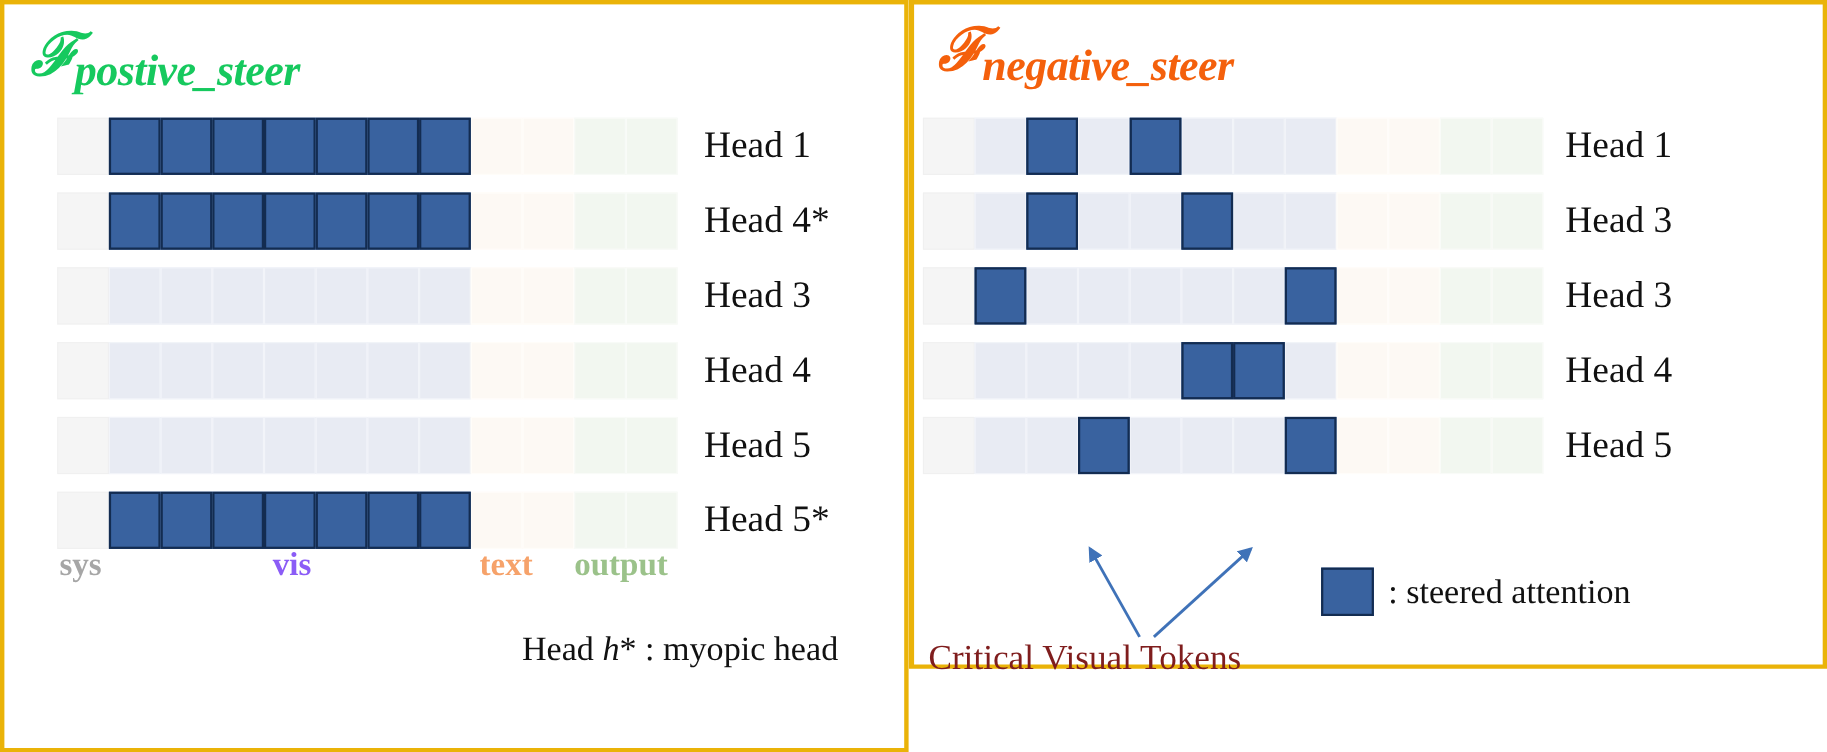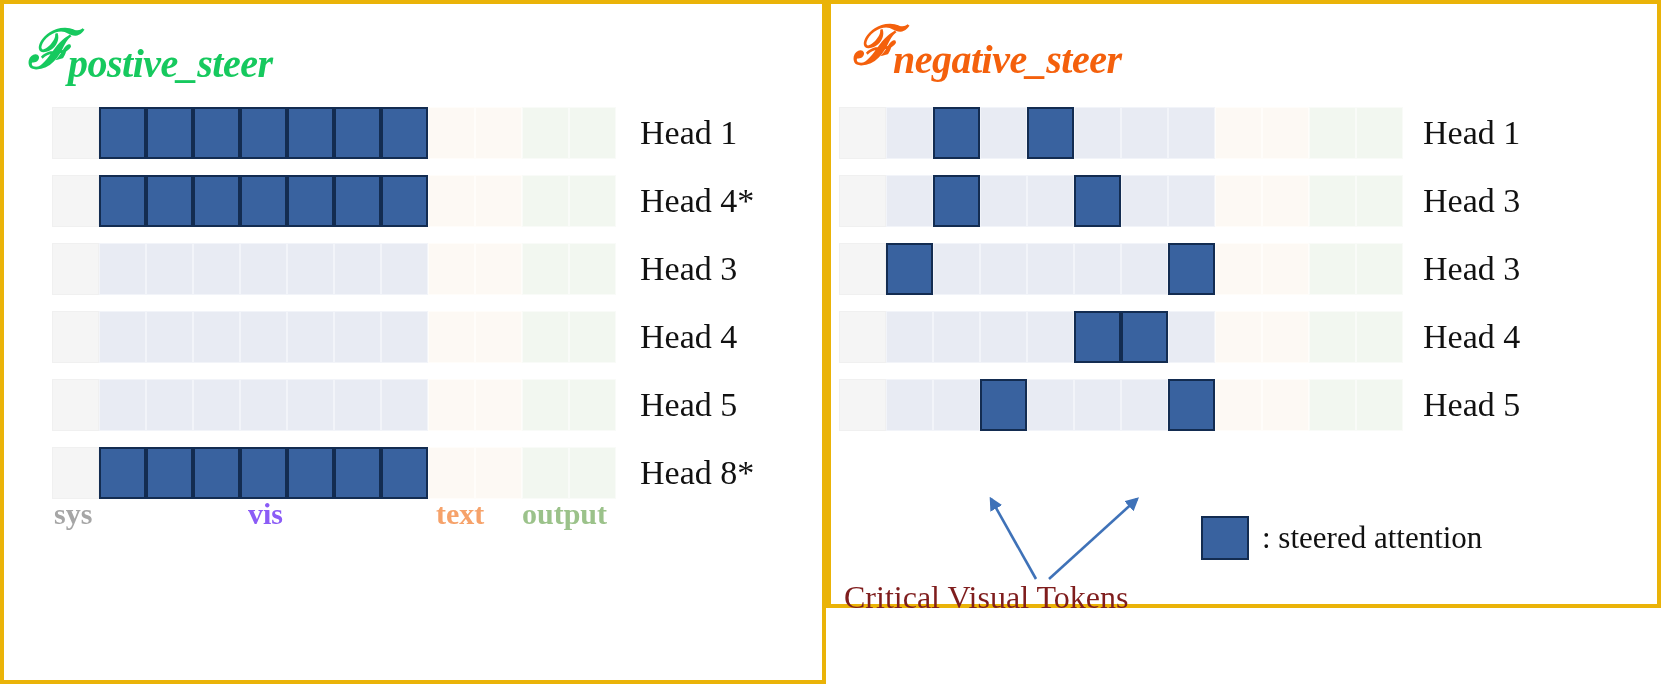--- a/index.html
+++ b/index.html
@@ -280,32 +280,33 @@
           <div class="cell vis steered"></div>
           <div class="cell vis steered"></div>
           <div class="cell vis steered"></div>
           <div class="cell vis steered"></div>
           <div class="cell vis steered"></div>
           <div class="cell text"></div>
           <div class="cell text"></div>
           <div class="cell output"></div>
           <div class="cell output"></div>
         </div>
-        <div class="head-label">Head 8*</div>
+        <div class="head-label">Head 5*</div>
       </div>
 
     </div>
 
     <div class="axis">
       <span class="ax-sys">sys</span>
       <span class="ax-vis">vis</span>
       <span class="ax-text">text</span>
       <span class="ax-output">output</span>
     </div>
 
+    <div class="footnote"><span>Head </span><i>h</i><span>* : myopic head</span></div>
 
   </div>
 
   <div class="panel panel-right">
 
     <div class="panel-title title-right">
       <span class="title-script c-orange">ℱ</span><span class="title-sub c-orange">negative_steer</span>
     </div>
 
     <div class="rows" style="left:8px;top:95px;">

